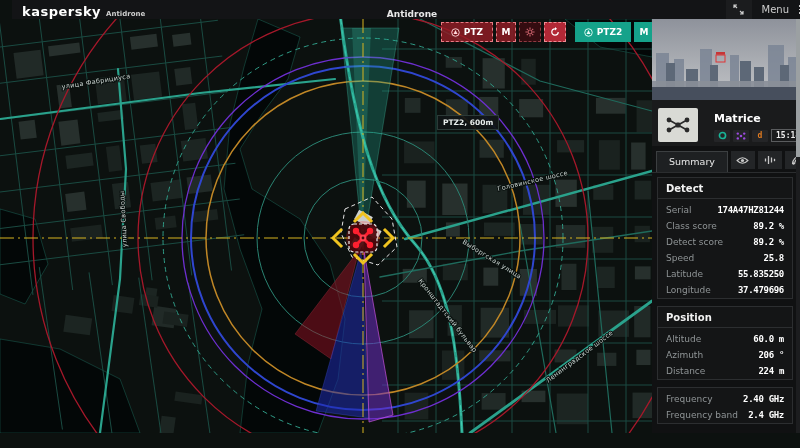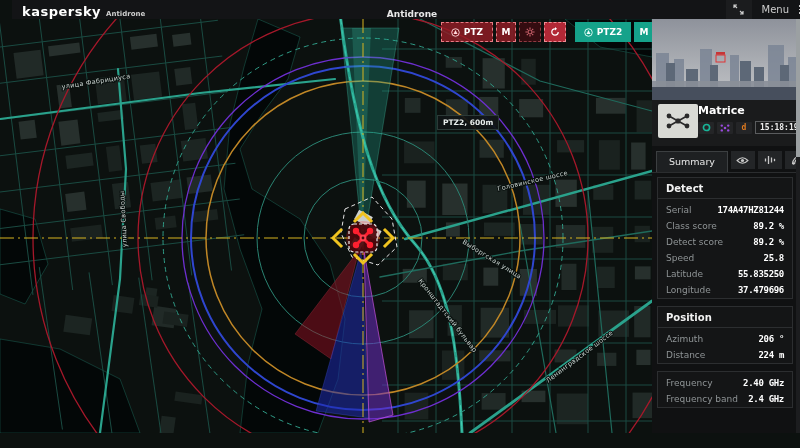--- a/index.html
+++ b/index.html
@@ -33,21 +33,21 @@
   .r-gear{width:22px;background:rgba(56,12,16,.92);border:1px dashed #8f3b42;color:#c96automatic06a;}
   .r-reset{width:22px;background:#b12836;border:1px dashed #ef8d94;}
   .t-main{width:56px;background:#15a28a;border:1px solid #15a28a;}
   .t-m{width:20px;background:#15a28a;border:1px solid #15a28a;}
 
   #rangebadge{position:absolute;left:437px;top:96px;background:rgba(16,21,22,.92);color:#e9efed;font-size:7.5px;font-weight:bold;padding:2px 5px;border:1px solid #2c3a37;z-index:4;}
 
   
   #panel{position:absolute;left:652px;top:19px;width:148px;height:414px;background:#101112;}
   #photo{position:relative;width:148px;height:81px;overflow:hidden;background:#9aa0a8;}
-  #infobar{position:relative;width:148px;height:46px;background:#1a1b1c;display:flex;align-items:flex-start;padding:4px 6px;gap:0;}
+  #infobar{position:relative;width:148px;height:46px;background:#1a1b1c;display:flex;align-items:flex-end;padding:4px 6px;gap:16px;}
   #thumb{width:40px;height:34px;background:#d9dad5;border-radius:2px;display:flex;align-items:center;justify-content:center;flex:none;}
   .tgt{display:flex;flex-direction:column;gap:4px;flex:1;}
   .tgt .nm{color:#fff;font-size:11px;font-weight:bold;}
   .chiprow{display:flex;align-items:center;gap:3px;}
   .chip{width:16px;height:12px;background:#242527;display:flex;align-items:center;justify-content:center;border-radius:1px;}
   .timechip{margin-left:auto;border:1px solid #5a5c5e;color:#eee;font-size:8px;font-family:"DejaVu Sans Mono",monospace;font-weight:bold;padding:1px 4px;}
   #tabsrow{display:flex;align-items:flex-end;height:27px;padding:0 4px;gap:3px;border-bottom:1px solid #2b2d2f;}
   #tab-summary{background:#1e2022;border:1px solid #3c3f41;border-bottom:none;color:#e8e8e8;font-size:9.5px;padding:4px 12px 5px;cursor:pointer;}
   .tabicons{margin-left:auto;display:flex;gap:3px;padding-bottom:3px;}
   .tico{width:24px;height:18px;background:#232527;display:flex;align-items:center;justify-content:center;cursor:pointer;}
@@ -489,20 +489,24 @@
             <span class="rv">55.835250</span>
           </div>
         <div class="row">
             <span class="rl">Longitude</span>
             <span class="rv">37.479696</span>
           </div>
       </div>
       <div class="card">
         <h3>Position</h3>
         <div class="row">
+            <span class="rl">Altitude</span>
+            <span class="rv">60.0 m</span>
+          </div>
+        <div class="row">
             <span class="rl">Azimuth</span>
             <span class="rv">206 °</span>
           </div>
         <div class="row">
             <span class="rl">Distance</span>
             <span class="rv">224 m</span>
           </div>
       </div>
       <div class="card">
         <div class="row">

